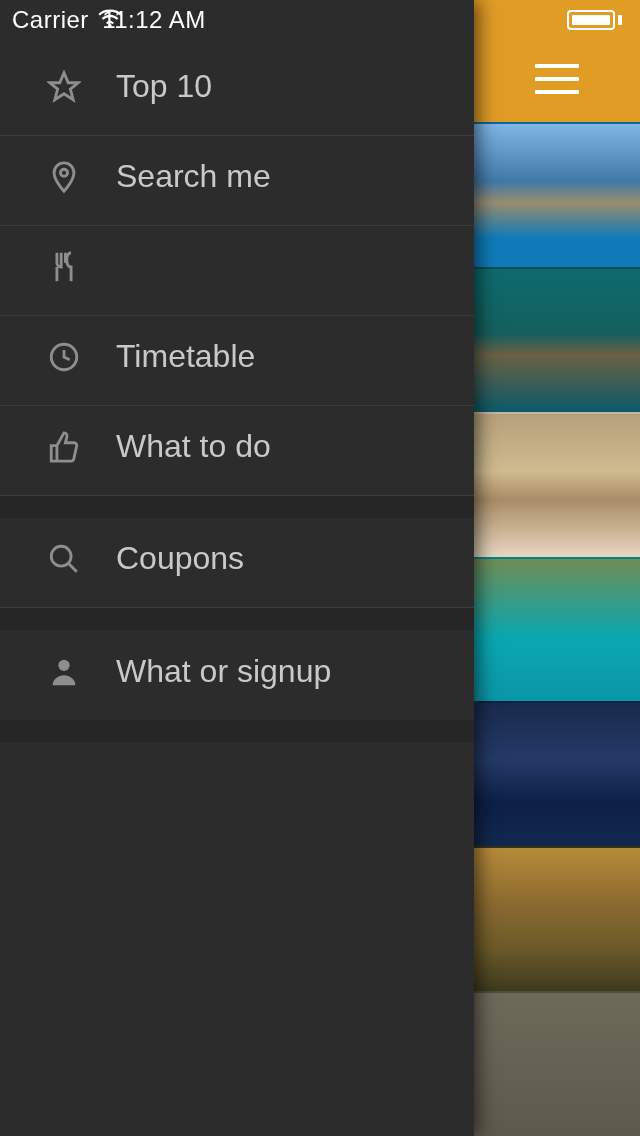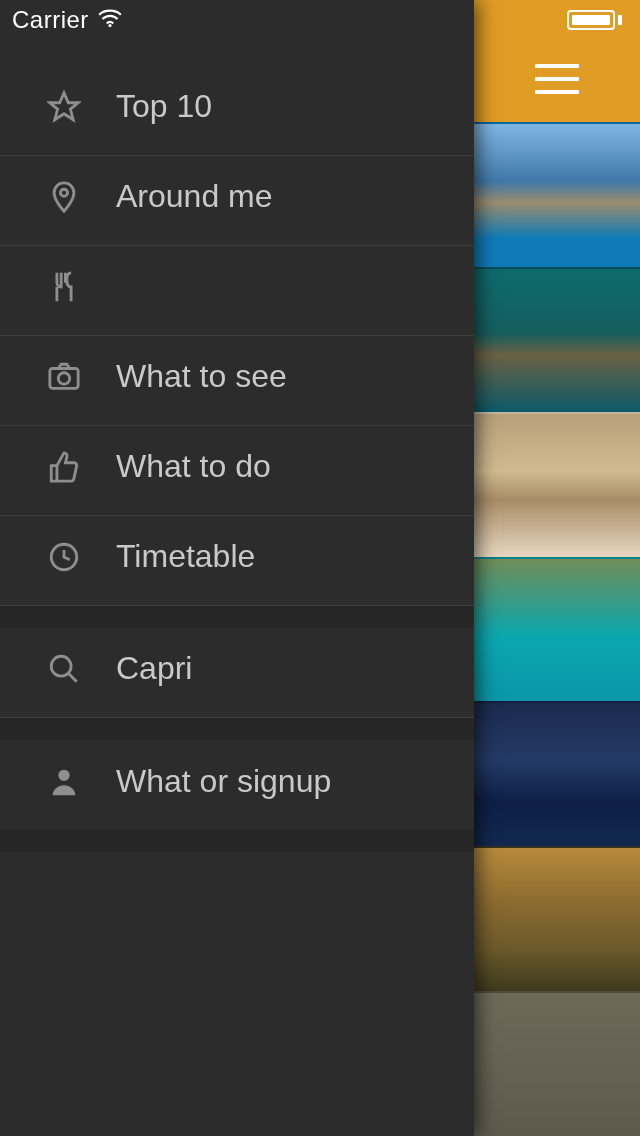--- a/index.html
+++ b/index.html
@@ -48,21 +48,20 @@
 
   
   .drawer {
     position: absolute;
     top: 0; left: 0; bottom: 0;
     width: 474px;
     background: #2c2c2c;
     box-shadow: 4px 0 18px rgba(0,0,0,.6);
     display: flex;
     flex-direction: column;
-    gap: 20px;
   }
 
   
   .status-bar {
     height: 40px;
     display: flex;
     align-items: center;
     justify-content: space-between;
     padding: 0 12px;
     color: #fff;
@@ -134,20 +133,21 @@
       <span>Carrier</span>
       <span class="wifi">
         <svg width="26" height="20" viewBox="0 0 24 18">
           <path d="M2 6 C7 1 17 1 22 6" stroke="#fff" fill="none"></path>
           <path d="M5 10 C9 6 15 6 19 10" stroke="#fff" fill="none"></path>
           <path d="M9 14 C11 12 13 12 15 14" stroke="#fff" fill="none"></path>
           <circle cx="12" cy="16" r="1.5" fill="#fff" stroke="none"></circle>
         </svg>
       </span>
     </div>
+    <div class="status-center">11:12 AM</div>
     <div class="battery">
       <span class="shell"></span>
         <span class="tip"></span>
     </div>
   </div>
 
   <ul class="menu">
 
     <li>
       <span class="icon">
@@ -158,73 +158,63 @@
       <span class="label">Top 10</span>
     </li>
 
     <li>
       <span class="icon">
         <svg width="34" height="34" viewBox="0 0 24 24">
             <path d="M12 22s7-7.5 7-13a7 7 0 1 0-14 0c0 5.5 7 13 7 13z"></path>
             <circle cx="12" cy="9" r="2.5"></circle>
           </svg>
       </span>
-      <span class="label">Around me</span>
+      <span class="label">Search me</span>
     </li>
 
     <li>
       <span class="icon">
         <svg width="34" height="34" viewBox="0 0 24 24">
           <path d="M7 2v7a3 3 0 0 0 3 3V2M7 12v10M10 2v7M13 2v7"></path>
           <path d="M17 2c-1.8 0-3 2-3 5s1.2 5 3 5v10"></path>
         </svg>
       </span>
     </li>
 
-    <li>
-      <span class="icon">
-        <svg width="34" height="34" viewBox="0 0 24 24">
-            <rect x="2" y="6" width="20" height="14" rx="2"></rect>
-            <circle cx="12" cy="13" r="4"></circle>
-            <path d="M8 6l2-3h4l2 3"></path>
-          </svg>
-      </span>
-      <span class="label">What to see</span>
-    </li>
-
-    <li>
-      <span class="icon">
-        <svg width="34" height="34" viewBox="0 0 24 24">
-            <path d="M7 22V11H3v11h4zM7 11l5-9c1.5 0 2.5 1.3 2 3l-1 4h6a2 2 0 0 1 2 2l-2 9a2 2 0 0 1-2 2H7"></path>
-          </svg>
-      </span>
-      <span class="label">What to do</span>
-    </li>
 
     <li>
       <span class="icon">
         <svg width="34" height="34" viewBox="0 0 24 24">
             <circle cx="12" cy="12" r="9"></circle>
             <path d="M12 7v5l4 2"></path>
           </svg>
       </span>
       <span class="label">Timetable</span>
     </li>
 
+    <li>
+      <span class="icon">
+        <svg width="34" height="34" viewBox="0 0 24 24">
+            <path d="M7 22V11H3v11h4zM7 11l5-9c1.5 0 2.5 1.3 2 3l-1 4h6a2 2 0 0 1 2 2l-2 9a2 2 0 0 1-2 2H7"></path>
+          </svg>
+      </span>
+      <span class="label">What to do</span>
+    </li>
+
 
     <li class="section-gap"></li>
 
     <li>
       <span class="icon">
         <svg width="34" height="34" viewBox="0 0 24 24">
             <circle cx="10" cy="10" r="7"></circle>
             <line x1="21" y1="21" x2="15" y2="15"></line>
           </svg>
       </span>
-      <span class="label">Capri</span>
+      <span class="label">Coupons</span>
     </li>
 
 
     <li class="section-gap"></li>
 
     <li style="border-bottom:none">
       <span class="icon">
         <svg width="34" height="34" viewBox="0 0 24 24">
             <circle cx="12" cy="8" r="4" fill="currentColor" stroke="none"></circle>
             <path d="M4 22c0-4 4-7 8-7s8 3 8 7" fill="currentColor" stroke="none"></path>

